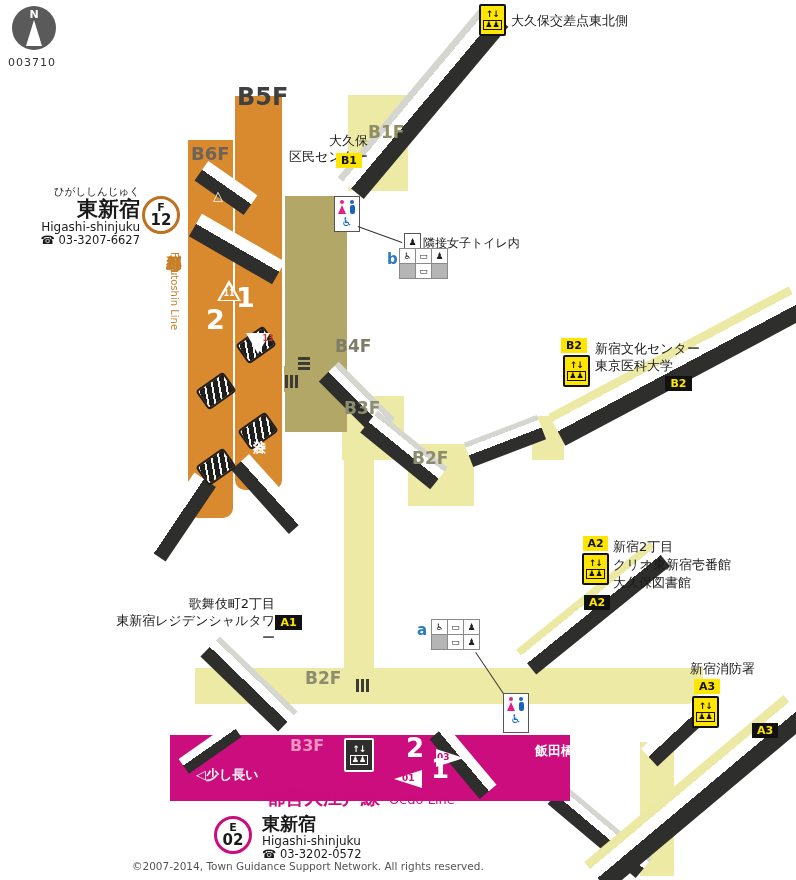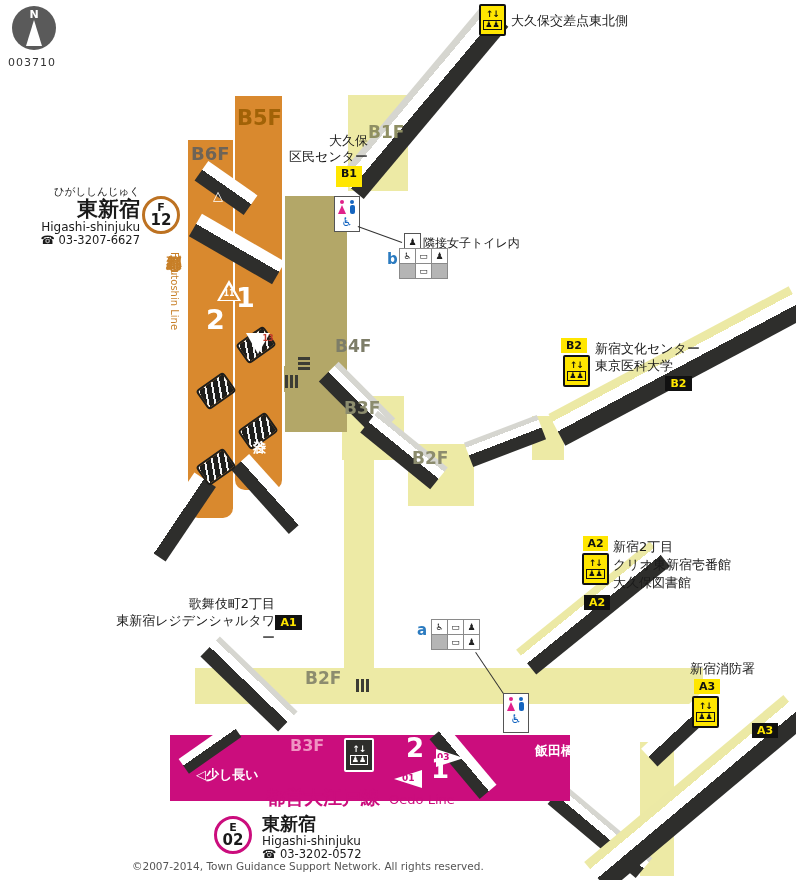--- a/index.html
+++ b/index.html
@@ -85,21 +85,21 @@
   <div class="band gC" style="left:696px;top:793px;width:260px;height:38px;transform:translate(-50%,-50%) rotate(-40deg);"></div>
 
   <div class="abs orange" style="left:188px;top:140px;width:45px;height:378px;border-radius:0 0 10px 10px;"></div>
   <div class="abs orange" style="left:235px;top:96px;width:47px;height:394px;border-radius:0 0 10px 10px;"></div>
   <div class="band gB" style="left:226px;top:188px;width:60px;height:24px;transform:translate(-50%,-50%) rotate(35deg);"></div>
   <div class="band gB" style="left:237px;top:249px;width:96px;height:26px;transform:translate(-50%,-50%) rotate(30deg);"></div>
   <div class="band gB" style="left:180px;top:517px;width:90px;height:26px;transform:translate(-50%,-50%) rotate(-56deg);"></div>
   <div class="band gB" style="left:269px;top:494px;width:86px;height:24px;transform:translate(-50%,-50%) rotate(48deg);"></div>
 
   <div class="abs flabel" style="left:191px;top:143px;color:#6e6457;font-size:18px;">B6F</div>
-  <div class="abs flabel" style="left:237px;top:106px;color:#a16207;font-size:21px;">B5F</div>
+  <div class="abs flabel" style="left:237px;top:83px;color:#404040;font-size:24px;">B5F</div>
   <div class="abs flabel" style="left:368px;top:122px;color:#8f8f63;">B1F</div>
   <div class="abs flabel" style="left:315px;top:336px;color:#7d7d68;margin-left:20px;">B4F</div>
   <div class="abs flabel" style="left:344px;top:398px;color:#8c8c6e;">B3F</div>
   <div class="abs flabel" style="left:412px;top:448px;color:#8c8c6e;">B2F</div>
   <div class="abs flabel" style="left:305px;top:668px;color:#8c8c6e;">B2F</div>
 
   <div class="stairsH" style="left:298px;top:357px;">
       <i></i>
       <i></i>
       <i></i>
@@ -156,21 +156,21 @@
         <i>♟</i>
         <i>♟</i>
       </span>
   </div>
   <div class="abs jp13" style="left:511px;top:12px;">大久保交差点東北側</div>
 
   <div class="abs" style="left:250px;top:133px;width:118px;text-align:right;font-size:13px;line-height:1.25;">
     <div>大久保</div>
     <div>区民センター</div>
   </div>
-  <div class="badge-y" style="left:336px;top:166px;width:26px;height:21px;">B1</div>
+  <div class="badge-y" style="left:336px;top:153px;width:26px;height:15px;">B1</div>
 
   <div class="wc" style="left:334px;top:196px;width:26px;height:36px;">
     <span class="row">
         <span class="wfig"></span>
         <span class="mfig"></span>
       </span>
     <span class="whl">♿</span>
   </div>
 
   <div class="conn" style="left:358px;top:226px;width:47px;transform:rotate(20deg);"></div>

